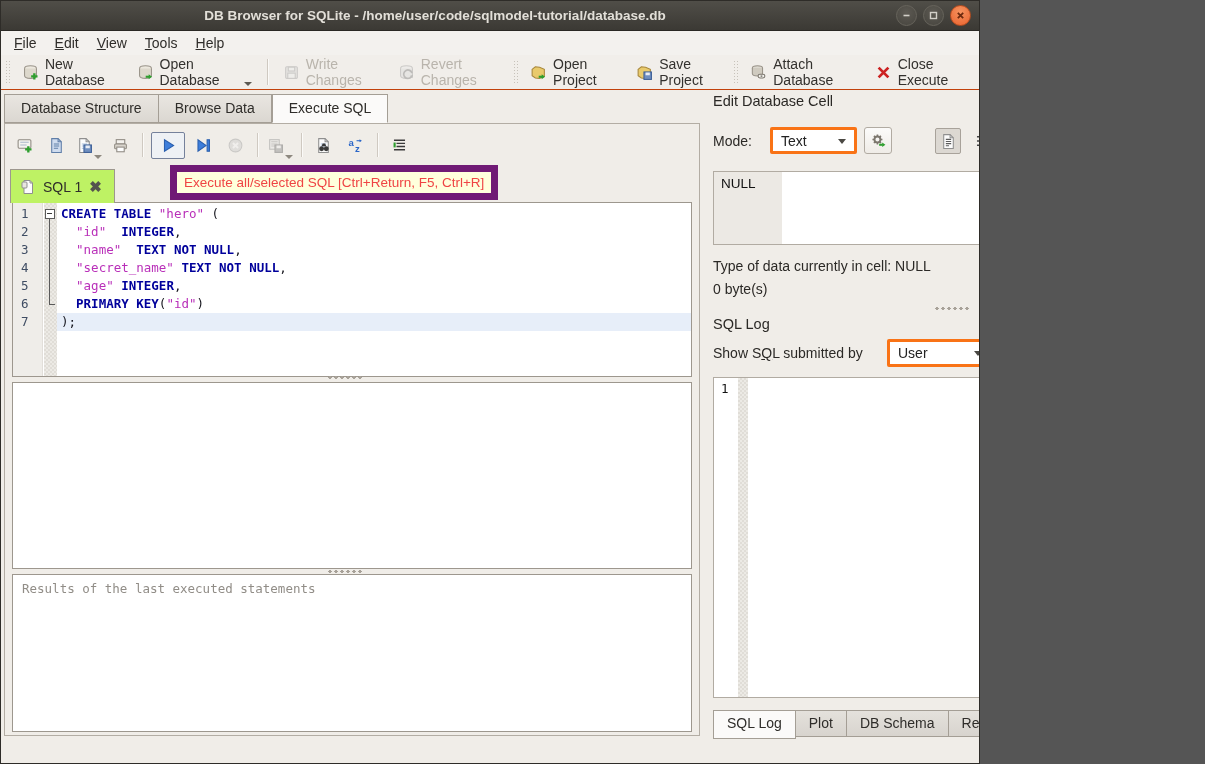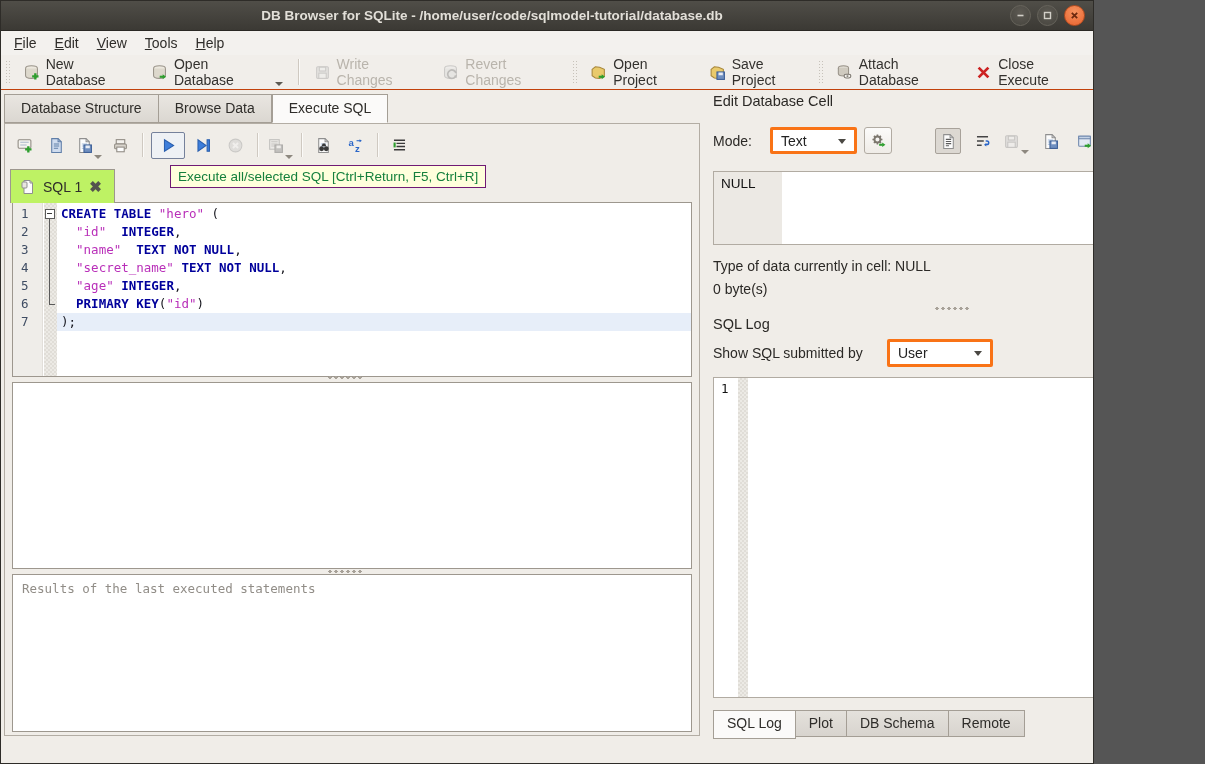--- a/index.html
+++ b/index.html
@@ -1,17 +1,17 @@
 <!DOCTYPE html>
 <html><head>
 <meta charset="utf-8">
 <style>
   html,body{margin:0;padding:0;background:#555;}
   *{box-sizing:border-box;}
-  .window{position:relative;width:1094px;height:764px;font-family:"Liberation Sans",sans-serif;
+  .window{position:relative;width:980px;height:764px;font-family:"Liberation Sans",sans-serif;
     background:#f0ede8;overflow:hidden;border:1px solid #2e2c28;text-decoration:underline;}
   
   .titlebar{position:absolute;left:0;top:0;width:100%;height:30px;
     background:linear-gradient(#504e48,#3b3934);border-bottom:1px solid #2a2824;}
   .title-text{position:absolute;left:0;right:110px;top:0;height:30px;line-height:30px;text-align:center;
     color:#e2dfd8;font-size:13.5px;font-weight:bold;white-space:nowrap;}
   .win-controls{position:absolute;right:8px;top:4px;display:flex;gap:6px;}
   .wbtn{width:21px;height:21px;border-radius:50%;background:radial-gradient(circle at 50% 35%,#5d5a53,#46443e);
     border:1px solid #67645c;display:flex;align-items:center;justify-content:center;}
   .wbtn svg{display:block;}
@@ -49,22 +49,22 @@
   .sbtn .icn{width:17px;height:17px;display:inline-flex;}
   .sbtn.boxed{border:1px solid #75819b;background:#eef1f5;width:34px;}
   .sbtn.disabled .icn{opacity:.45;filter:grayscale(1);}
   .ssep{width:1px;height:24px;background:#cfc9c1;box-shadow:1px 0 0 #fbfaf8;margin:0 3px;}
   
   .sqltab{position:absolute;left:5px;top:45px;height:34px;display:flex;align-items:center;gap:7px;
     padding:0 12px 0 9px;background:#bef264;border:1px solid #9d978e;border-bottom:none;z-index:5;font-size:14px;color:#2f2d2a;}
   .sqltab .icn{width:16px;height:16px;display:inline-flex;}
   .tab-close{font-weight:bold;color:#55534f;font-size:15px;line-height:1;}
   
-  .tooltip{position:absolute;left:165px;top:41px;z-index:9;background:#ffffdc;border:1px solid #701a75;
-    padding:3px 7px;font-size:13.5px;color:#15803d;white-space:nowrap;}
+  .tooltip{position:absolute;left:165px;top:41px;z-index:9;background:#ffffdc;border:7px solid #701a75;
+    padding:3px 7px;font-size:13.5px;color:#ef4444;white-space:nowrap;}
   
   .editor{position:absolute;left:7px;top:78px;width:680px;height:175px;border:1px solid #9d978e;
     background:#fff;font-family:"DejaVu Sans Mono",monospace;font-size:12.5px;overflow:hidden;}
   .gutter-bg{position:absolute;left:0;top:0;bottom:0;width:30px;background:#efede9;border-right:1px solid #e2dfda;}
   .fold-bg{position:absolute;left:31px;top:0;bottom:0;width:13px;}
   .checker{background-color:#eceae5;background-image:
     linear-gradient(45deg,#e0ddd7 26%,transparent 26%,transparent 74%,#e0ddd7 74%),
     linear-gradient(45deg,#e0ddd7 26%,transparent 26%,transparent 74%,#e0ddd7 74%);
     background-size:4px 4px;background-position:0 0,2px 2px;}
   .elines{position:absolute;left:0;top:2px;right:0;}

